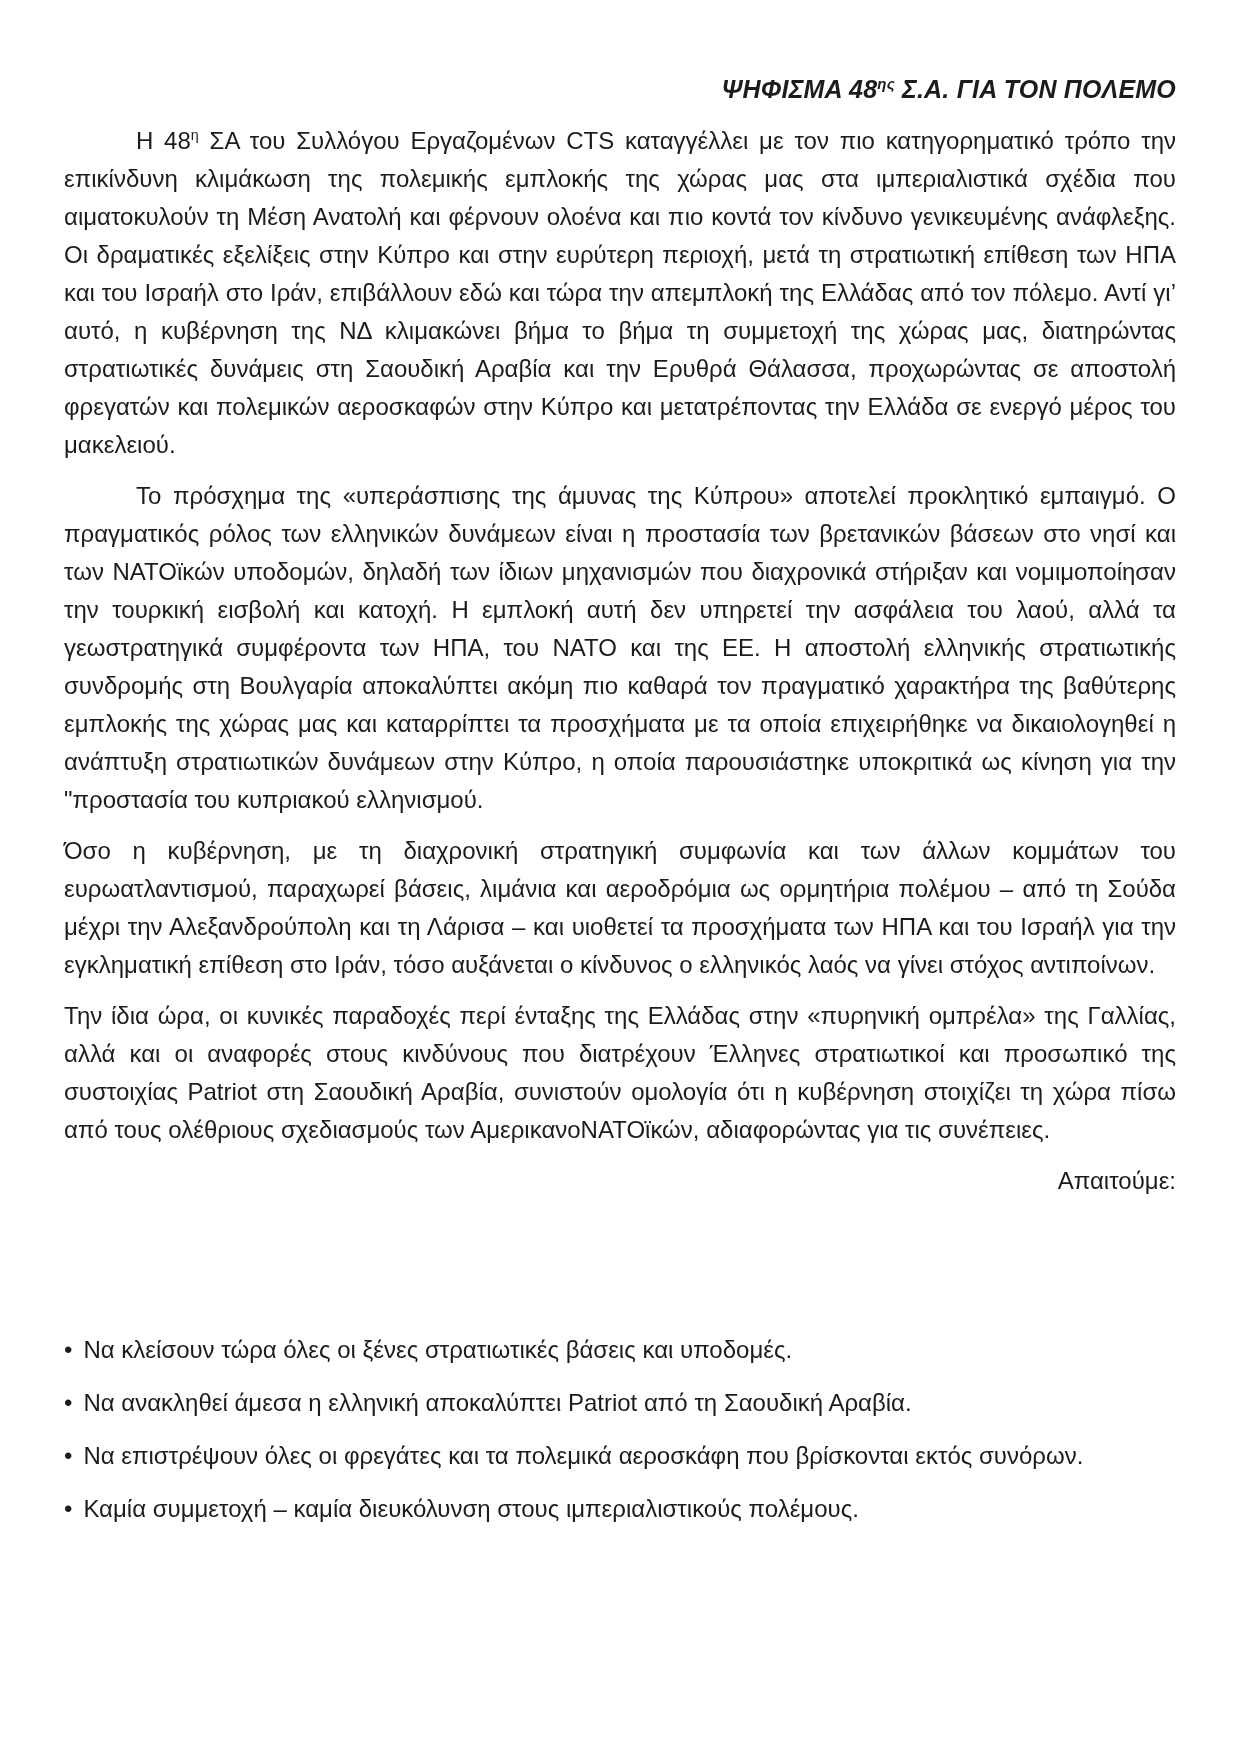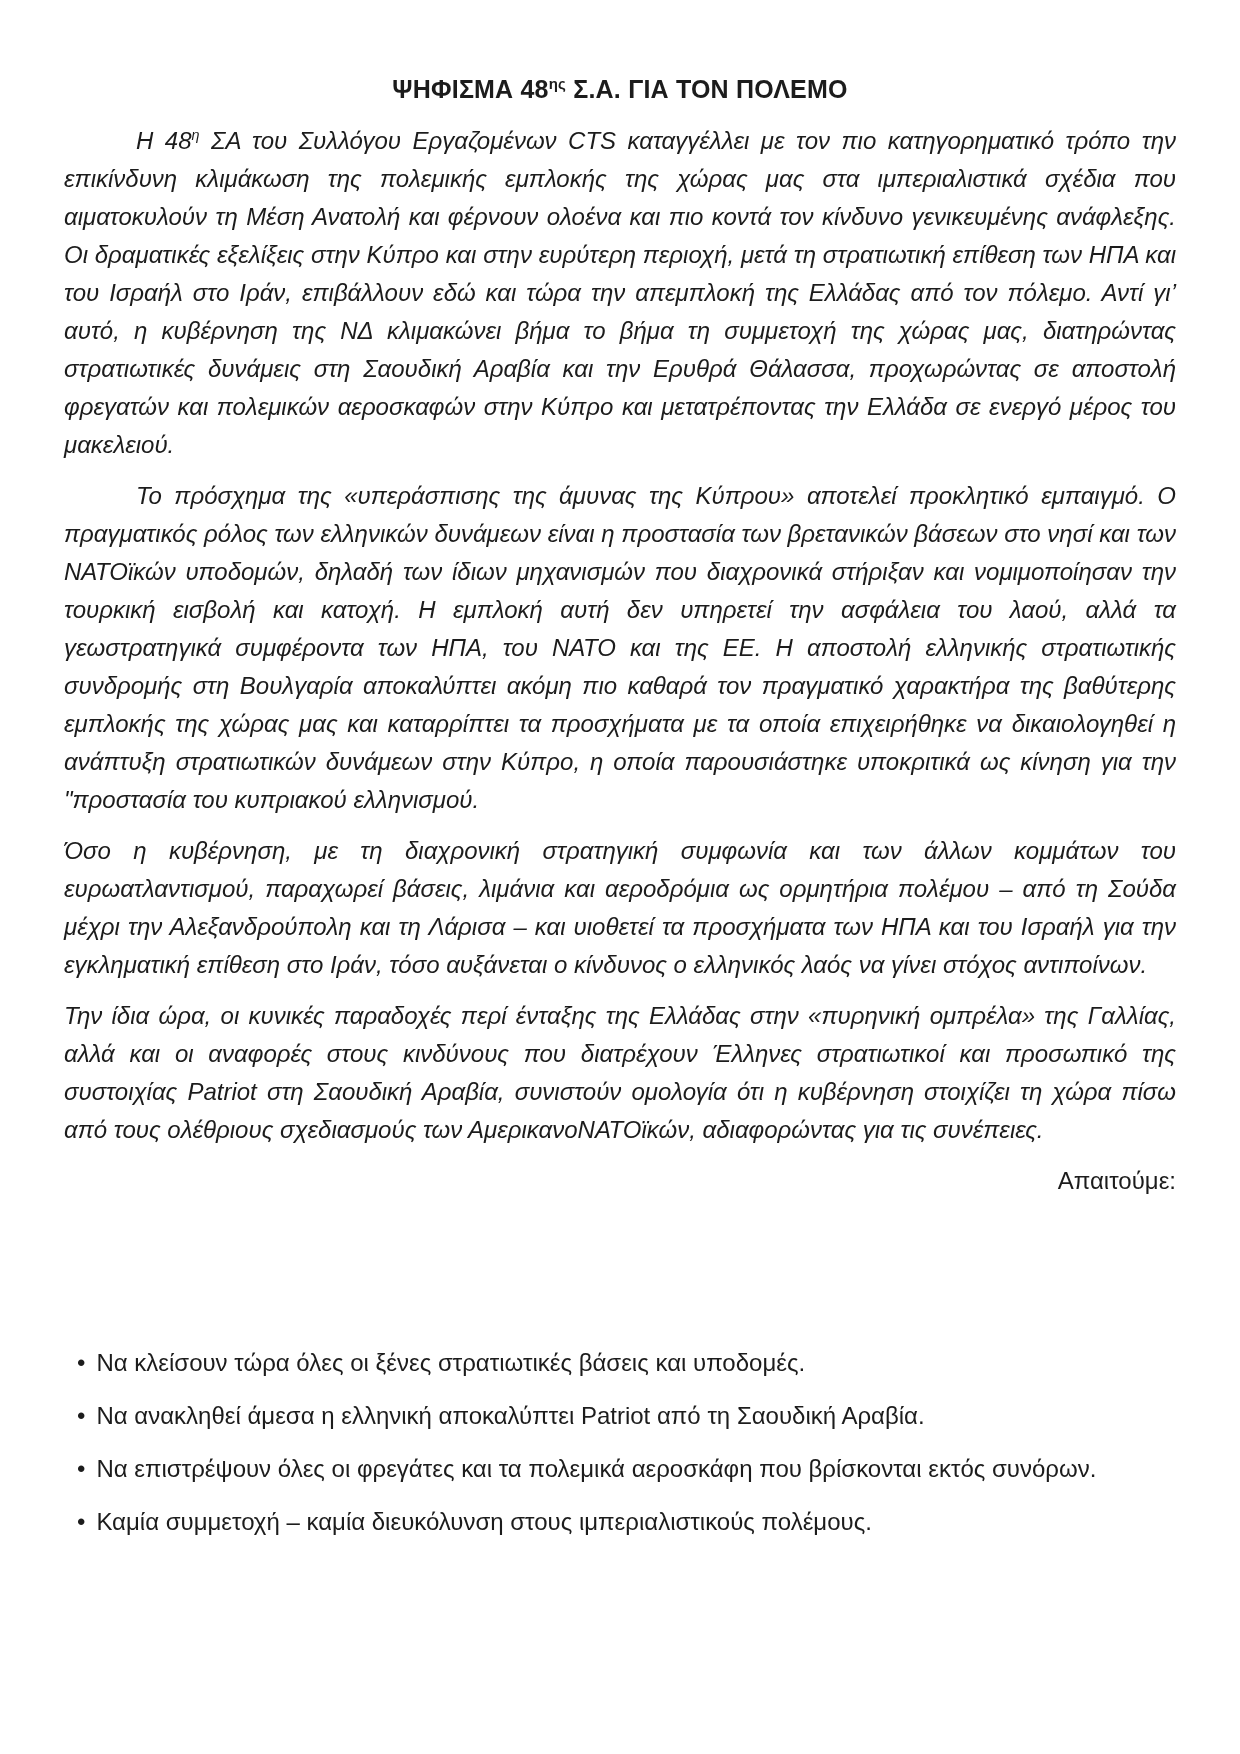--- a/index.html
+++ b/index.html
@@ -19,46 +19,46 @@
     font-size: 24px;
     line-height: 38px;
     color: #1c1c1c;
     -webkit-font-smoothing: antialiased;
   }
   .doc-title {
     margin: 0 0 14px 0;
     font-size: 25px;
     line-height: 38px;
     font-weight: bold;
-    text-align: center;
+    text-align: right;
     letter-spacing: 0.2px;
+    font-style: italic;
   }
   .para {
     margin: 0 0 13px 0;
     text-align: justify;
-    font-style: italic;
   }
   .para.first-indent {
     text-indent: 72px;
   }
   .demands-label {
     margin: 0 0 13px 0;
     text-align: right;
   }
   sup.ord {
     font-size: 0.6em;
     line-height: 0;
     vertical-align: super;
   }
   .spacer {
     height: 118px;
   }
   ul.demands {
     list-style: none;
-    margin: 13px;
+    margin: 0;
     padding: 0;
   }
   ul.demands li {
     margin: 0 0 15px 0;
     text-align: left;
   }
   .bullet-mark {
     display: inline-block;
     margin-right: 11px;
   }

